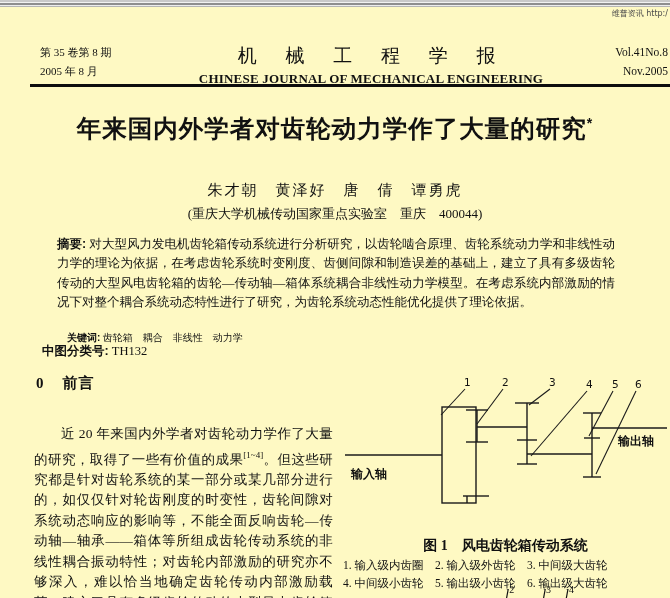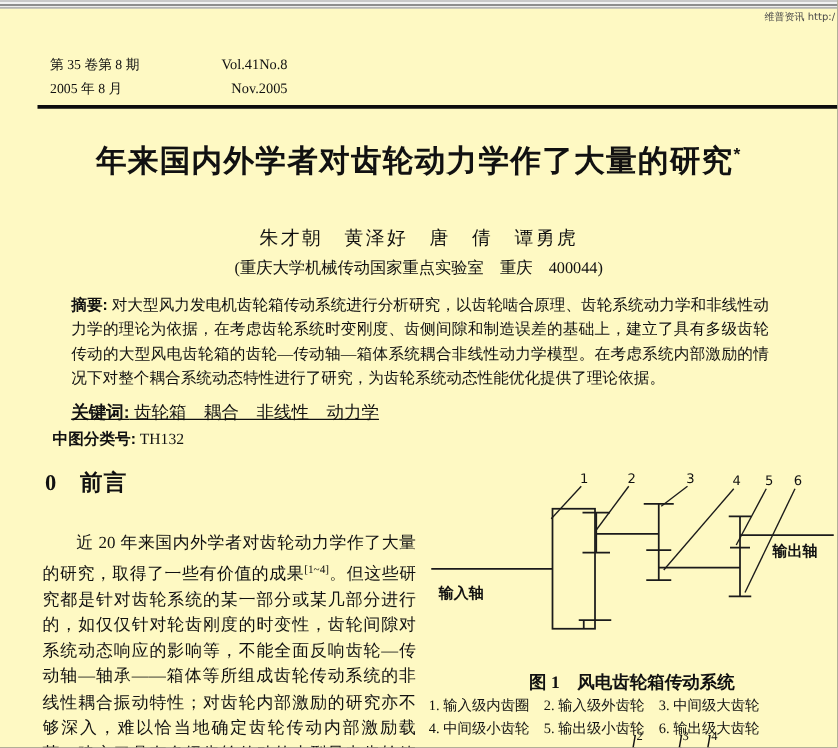--- a/index.html
+++ b/index.html
@@ -19,23 +19,23 @@
   .rule{position:absolute;left:30px;top:84px;width:640px;height:3px;background:#0d0d0d;}
   .title{position:absolute;left:0;top:112px;width:670px;text-align:center;margin:0;
       font-family:"Liberation Sans","DejaVu Sans",sans-serif;font-weight:700;
       font-size:24.5px;letter-spacing:1px;white-space:nowrap;}
   .title sup{font-size:14px;}
   .authors{position:absolute;left:0;top:181px;width:670px;text-align:center;font-size:15px;letter-spacing:2px;}
   .affil{position:absolute;left:0;top:205px;width:670px;text-align:center;font-size:13px;}
   .blk-lbl{font-family:"Liberation Sans","DejaVu Sans",sans-serif;font-weight:700;}
   .abstract{position:absolute;left:57px;top:235px;width:558px;margin:0;
       font-size:12.5px;line-height:19.3px;text-align:justify;}
-  .kwline{position:absolute;left:57px;top:321px;margin:0;font-size:14px;text-decoration:underline;}
+  .kwline{position:absolute;left:57px;top:321px;margin:10px;font-size:10px;}
   .clcline{position:absolute;left:42px;top:343px;margin:0;font-size:12.5px;}
-  .sec-head{position:absolute;left:36px;top:374px;margin:0;font-size:18px;font-weight:600;
+  .sec-head{position:absolute;left:36px;top:374px;margin:0;font-size:15px;font-weight:600;
       letter-spacing:1px;}
   .sec-head .sec-no{margin-right:18px;}
   .body-col{position:absolute;left:34px;top:424px;width:299px;margin:0;
       font-size:13.5px;line-height:20.5px;text-align:justify;text-indent:2em;
       letter-spacing:.2px;}
   .body-col sup{font-size:9px;letter-spacing:0;}
   .fig-svg{position:absolute;left:343px;top:374px;}
   .fig-caption{position:absolute;left:343px;top:537px;width:325px;text-align:center;
       font-size:14px;font-weight:600;margin:0;}
   .fig-legend{position:absolute;left:343px;top:557px;width:325px;
@@ -55,20 +55,24 @@
 <div class="page">
 
   <div class="top-band"></div>
 
   <div class="watermark">维普资讯 http:/</div>
 
   <div class="masthead">
     <div class="mh-left">
       <div>第 35 卷第 8 期</div>
       <div>2005 年 8 月</div>
+    </div>
+    <div class="mh-center">
+      <div class="mh-cn">机 械 工 程 学 报</div>
+      <div class="mh-en">CHINESE JOURNAL OF MECHANICAL ENGINEERING</div>
     </div>
     <div class="mh-right">
       <div class="row">
         <span>Vol.41</span>
         <span>No.8</span>
       </div>
       <div class="row">
         <span>Nov.</span>
         <span>2005</span>
       </div>

